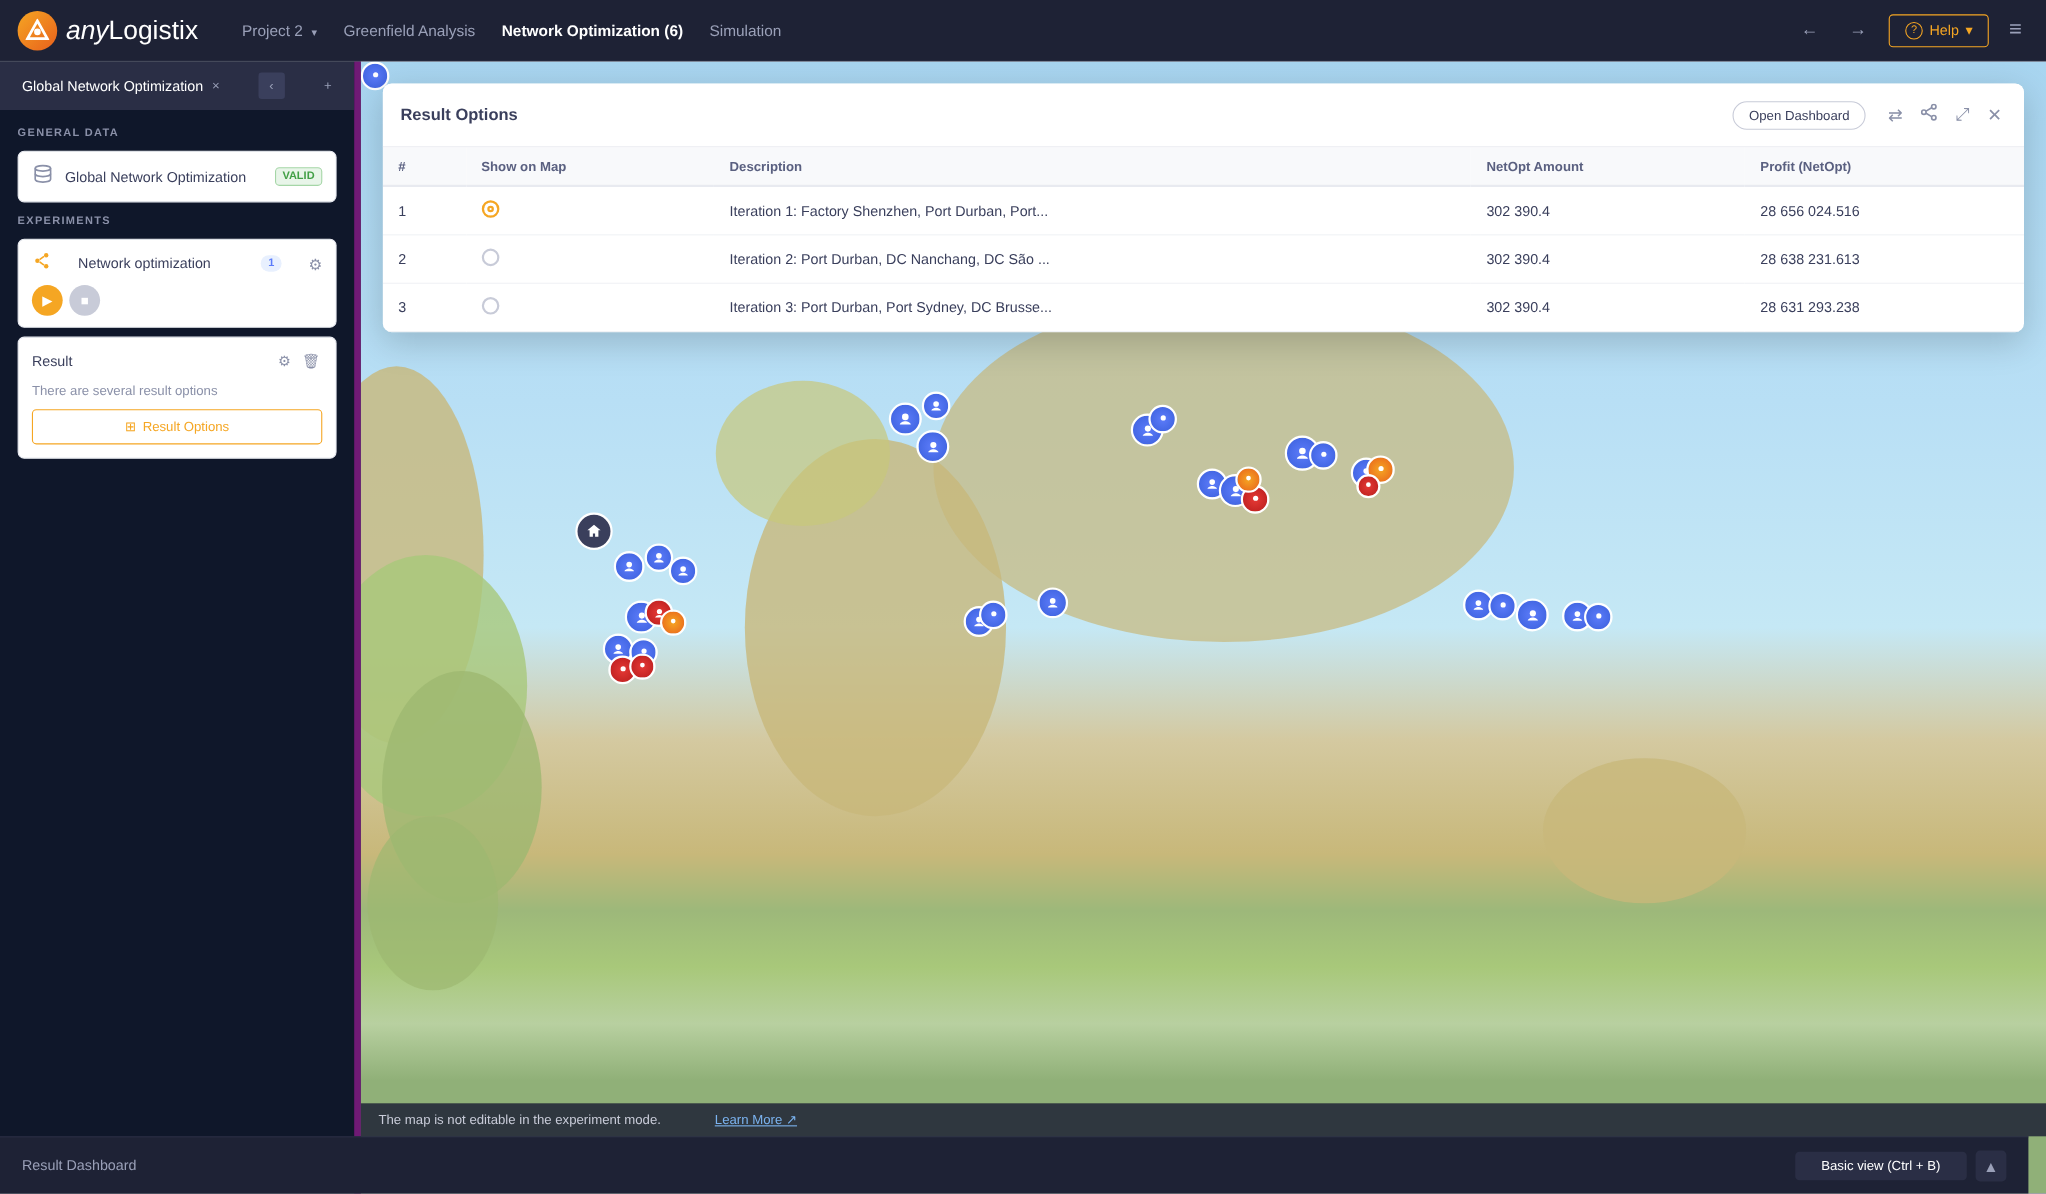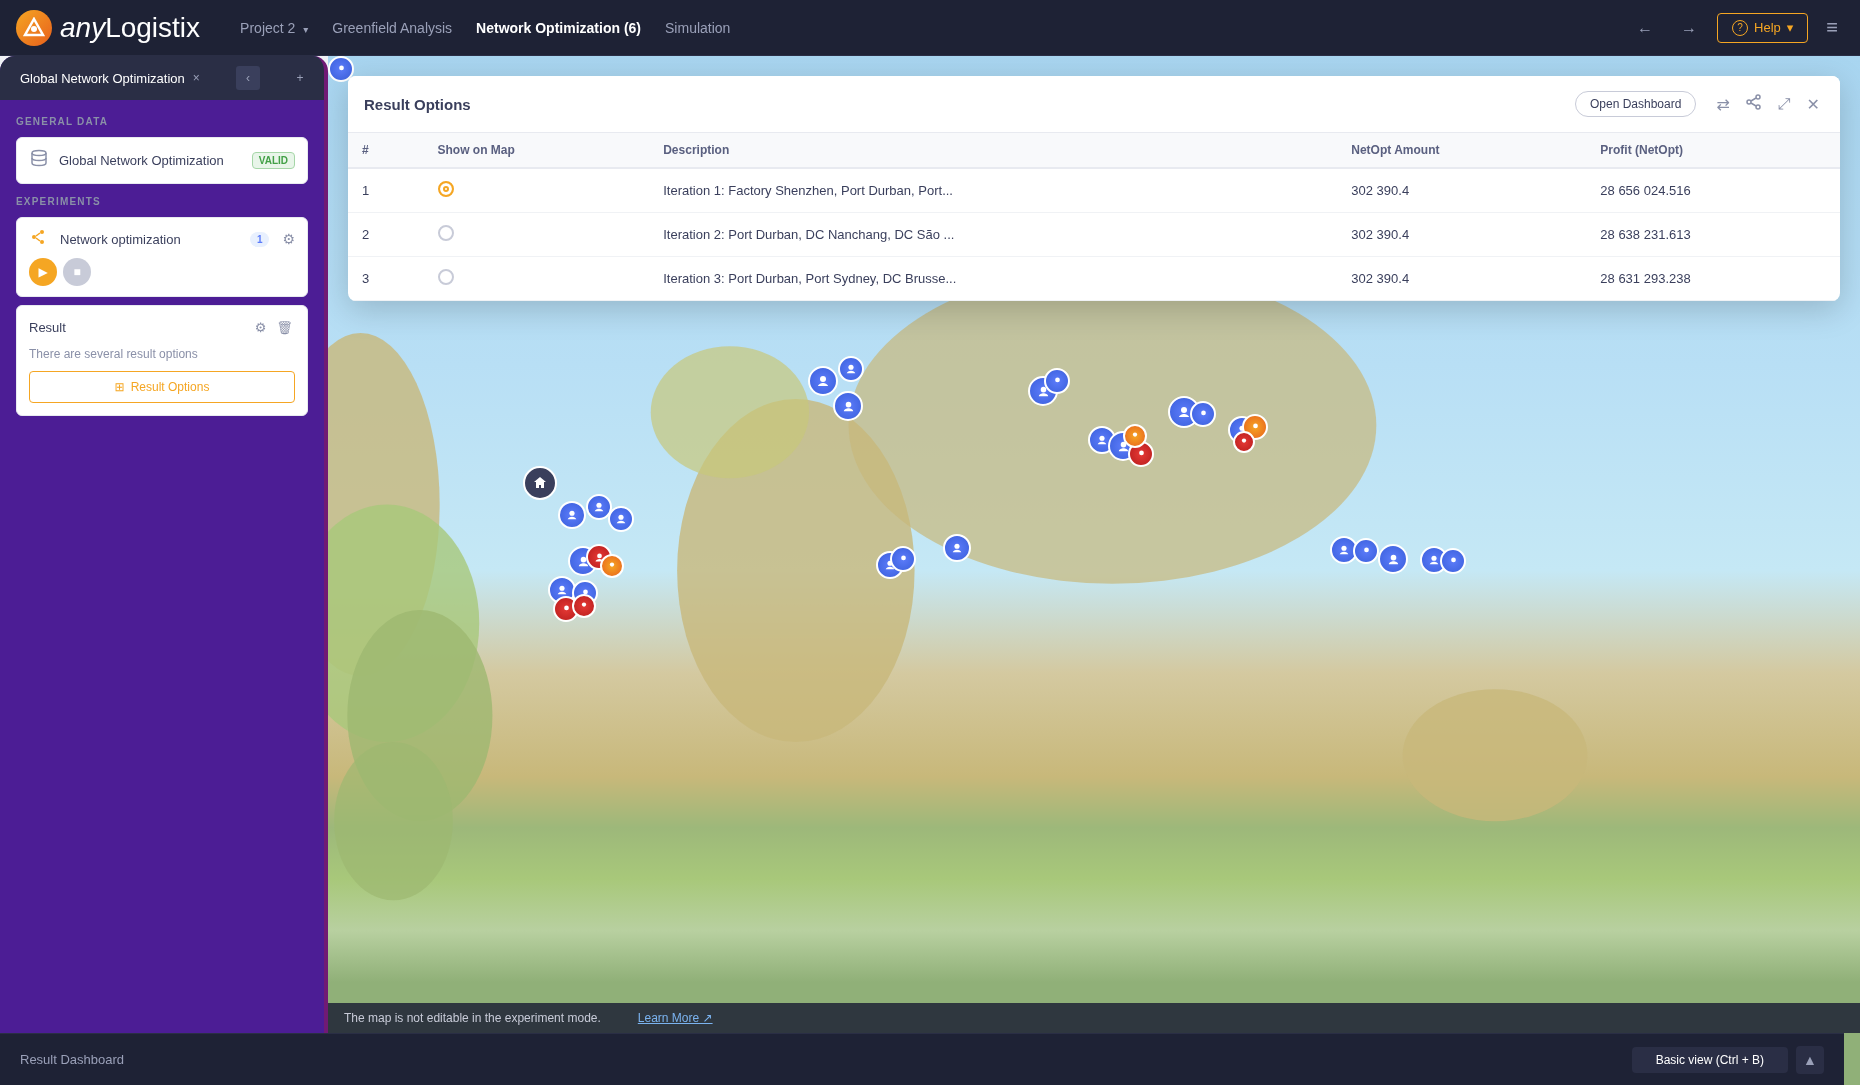--- a/index.html
+++ b/index.html
@@ -22,21 +22,21 @@
       margin-right: 16px;
     }
     .logo-icon {
       width: 36px; height: 36px;
       background: linear-gradient(135deg, #f5a623, #e8601c);
       border-radius: 50%;
       display: flex; align-items: center; justify-content: center;
       font-size: 18px; color: white;
     }
     .logo-text {
-      font-size: 28px;
+      font-size: 24px;
       color: white;
       font-weight: 300;
     }
     .logo-text span { font-style: italic; }
     .nav-item {
       color: #9aa0b8;
       font-size: 14px;
       cursor: pointer;
       white-space: nowrap;
       text-align: center;
@@ -85,26 +85,25 @@
     .main-layout {
       display: flex;
       height: calc(1085px - 56px);
       background: #f0f2f5;
     }
 
     
     .sidebar {
       width: 328px;
       min-width: 328px;
-      background: #4c1d95;
-      border-right: 4px solid #701a75;
+      background: #0f172a;
+      border-right: 6px solid #701a75;
       display: flex;
       flex-direction: column;
       overflow: hidden;
-      border-radius: 15px;
     }
     .sidebar-tab-bar {
       background: #2a2e45;
       height: 44px;
       display: flex;
       align-items: center;
       padding: 0 12px;
       justify-content: space-between;
     }
     .sidebar-tab {
@@ -173,21 +172,21 @@
     .experiment-row {
       background: white;
       border-radius: 6px;
       padding: 10px 12px;
       border: 1px solid #e8eaf0;
       margin-bottom: 8px;
     }
     .experiment-header {
       display: flex;
       align-items: center;
-      gap: 13px;
+      gap: 24px;
       margin-bottom: 8px;
     }
     .exp-icon {
       color: #f5a623;
       font-size: 16px;
     }
     .exp-name {
       font-size: 13px;
       color: #3a3f5c;
       font-weight: 500;
@@ -418,21 +417,21 @@
       position: absolute;
       bottom: 52px;
       left: 0;
       right: 0;
       background: rgba(30, 34, 53, 0.85);
       color: #c8cbd8;
       font-size: 12px;
       padding: 8px 16px;
       display: flex;
       align-items: center;
-      gap: 0;
+      gap: 12px;
     }
     .learn-more-link {
       color: #7bb3f0;
       cursor: pointer;
       text-decoration: underline;
       padding-left: 37px;
     }
 
     
     .map-marker {

